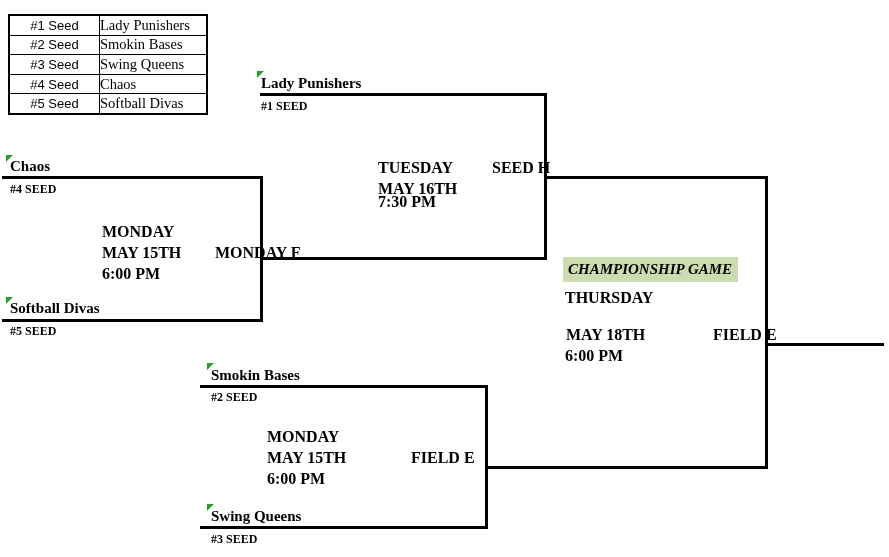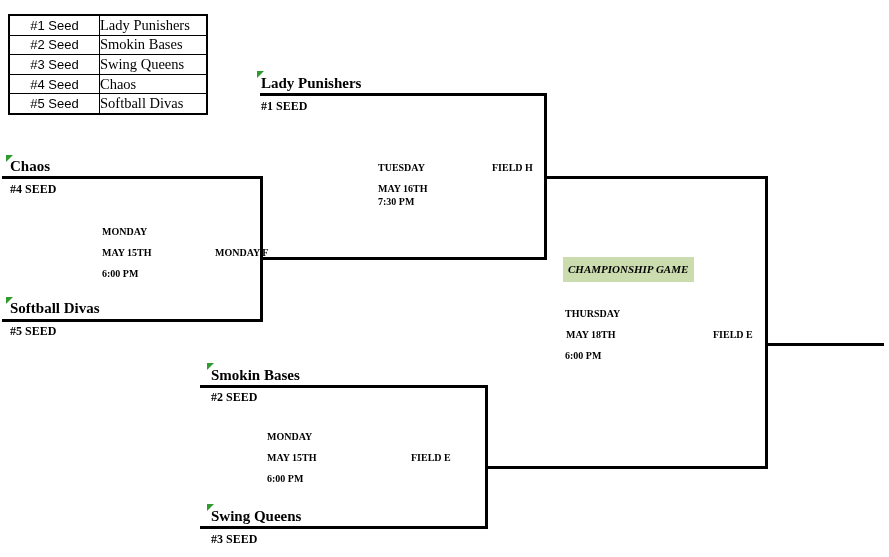--- a/index.html
+++ b/index.html
@@ -25,33 +25,33 @@
     font-weight:bold;font-size:15px;line-height:17px;
     white-space:nowrap;
   }
   .team-seed{
     position:absolute;
     font-weight:bold;font-size:12px;line-height:14px;
     white-space:nowrap;
   }
   .game-text{
     position:absolute;
-    font-weight:bold;font-size:10px;line-height:15px;
+    font-weight:bold;font-size:16px;line-height:15px;
     white-space:nowrap;
   }
   .tri{
     position:absolute;width:0;height:0;
     border-top:7px solid var(--tri);
     border-right:7px solid transparent;
   }
   .champ-label{
     position:absolute;
     left:563px;top:257px;
     background:var(--hl);
-    font-weight:bold;font-style:italic;font-size:11px;line-height:17px;
+    font-weight:bold;font-style:italic;font-size:15px;line-height:17px;
     padding:4px 6px 4px 5px;
     white-space:nowrap;
   }
   table.seeds{
     position:absolute;left:8px;top:14px;
     border-collapse:collapse;
     width:200px;
   }
   table.seeds td{
     border:1px solid var(--line);
@@ -138,26 +138,26 @@
   <div class="team-seed" style="left:211px;top:532px;">#3 SEED</div>
 
   <div class="game-text" style="left:102px;top:224px;">MONDAY</div>
   <div class="game-text" style="left:102px;top:245px;">MAY 15TH</div>
   <div class="game-text" style="left:102px;top:266px;">6:00 PM</div>
   <div class="game-text" style="left:215px;top:245px;">MONDAY F</div>
 
   <div class="game-text" style="left:378px;top:160px;">TUESDAY</div>
   <div class="game-text" style="left:378px;top:181px;">MAY 16TH</div>
   <div class="game-text" style="left:378px;top:194px;">7:30 PM</div>
-  <div class="game-text" style="left:492px;top:160px;">FIELD H</div>
+  <div class="game-text" style="left:492px;top:160px;">SEED H</div>
 
   <div class="game-text" style="left:267px;top:429px;">MONDAY</div>
   <div class="game-text" style="left:267px;top:450px;">MAY 15TH</div>
   <div class="game-text" style="left:267px;top:471px;">6:00 PM</div>
   <div class="game-text" style="left:411px;top:450px;">FIELD E</div>
 
   <div class="champ-label">CHAMPIONSHIP GAME</div>
-  <div class="game-text" style="left:565px;top:306px;">THURSDAY</div>
+  <div class="game-text" style="left:565px;top:290px;">THURSDAY</div>
   <div class="game-text" style="left:566px;top:327px;">MAY 18TH</div>
   <div class="game-text" style="left:565px;top:348px;">6:00 PM</div>
   <div class="game-text" style="left:713px;top:327px;">FIELD E</div>
 
 </div>
 
 </body></html>

